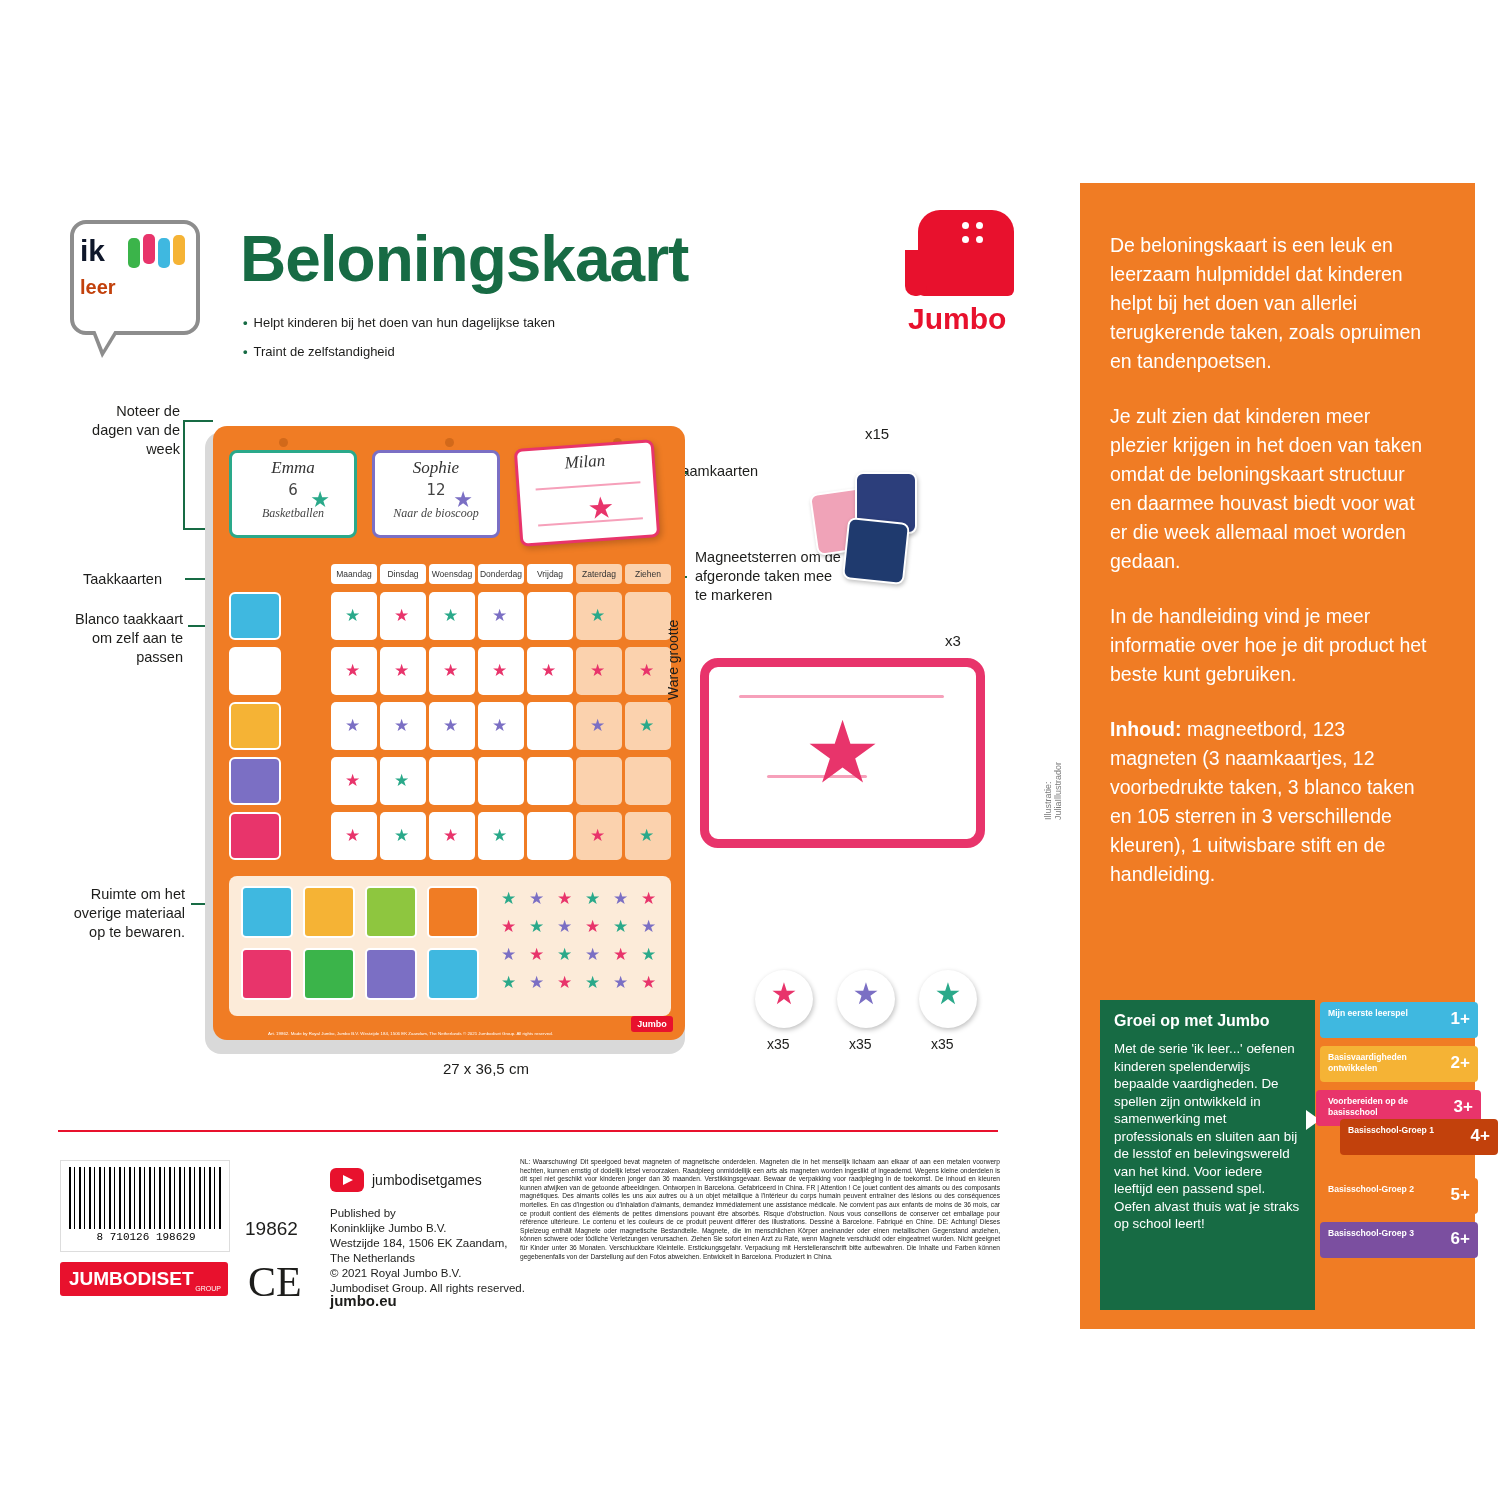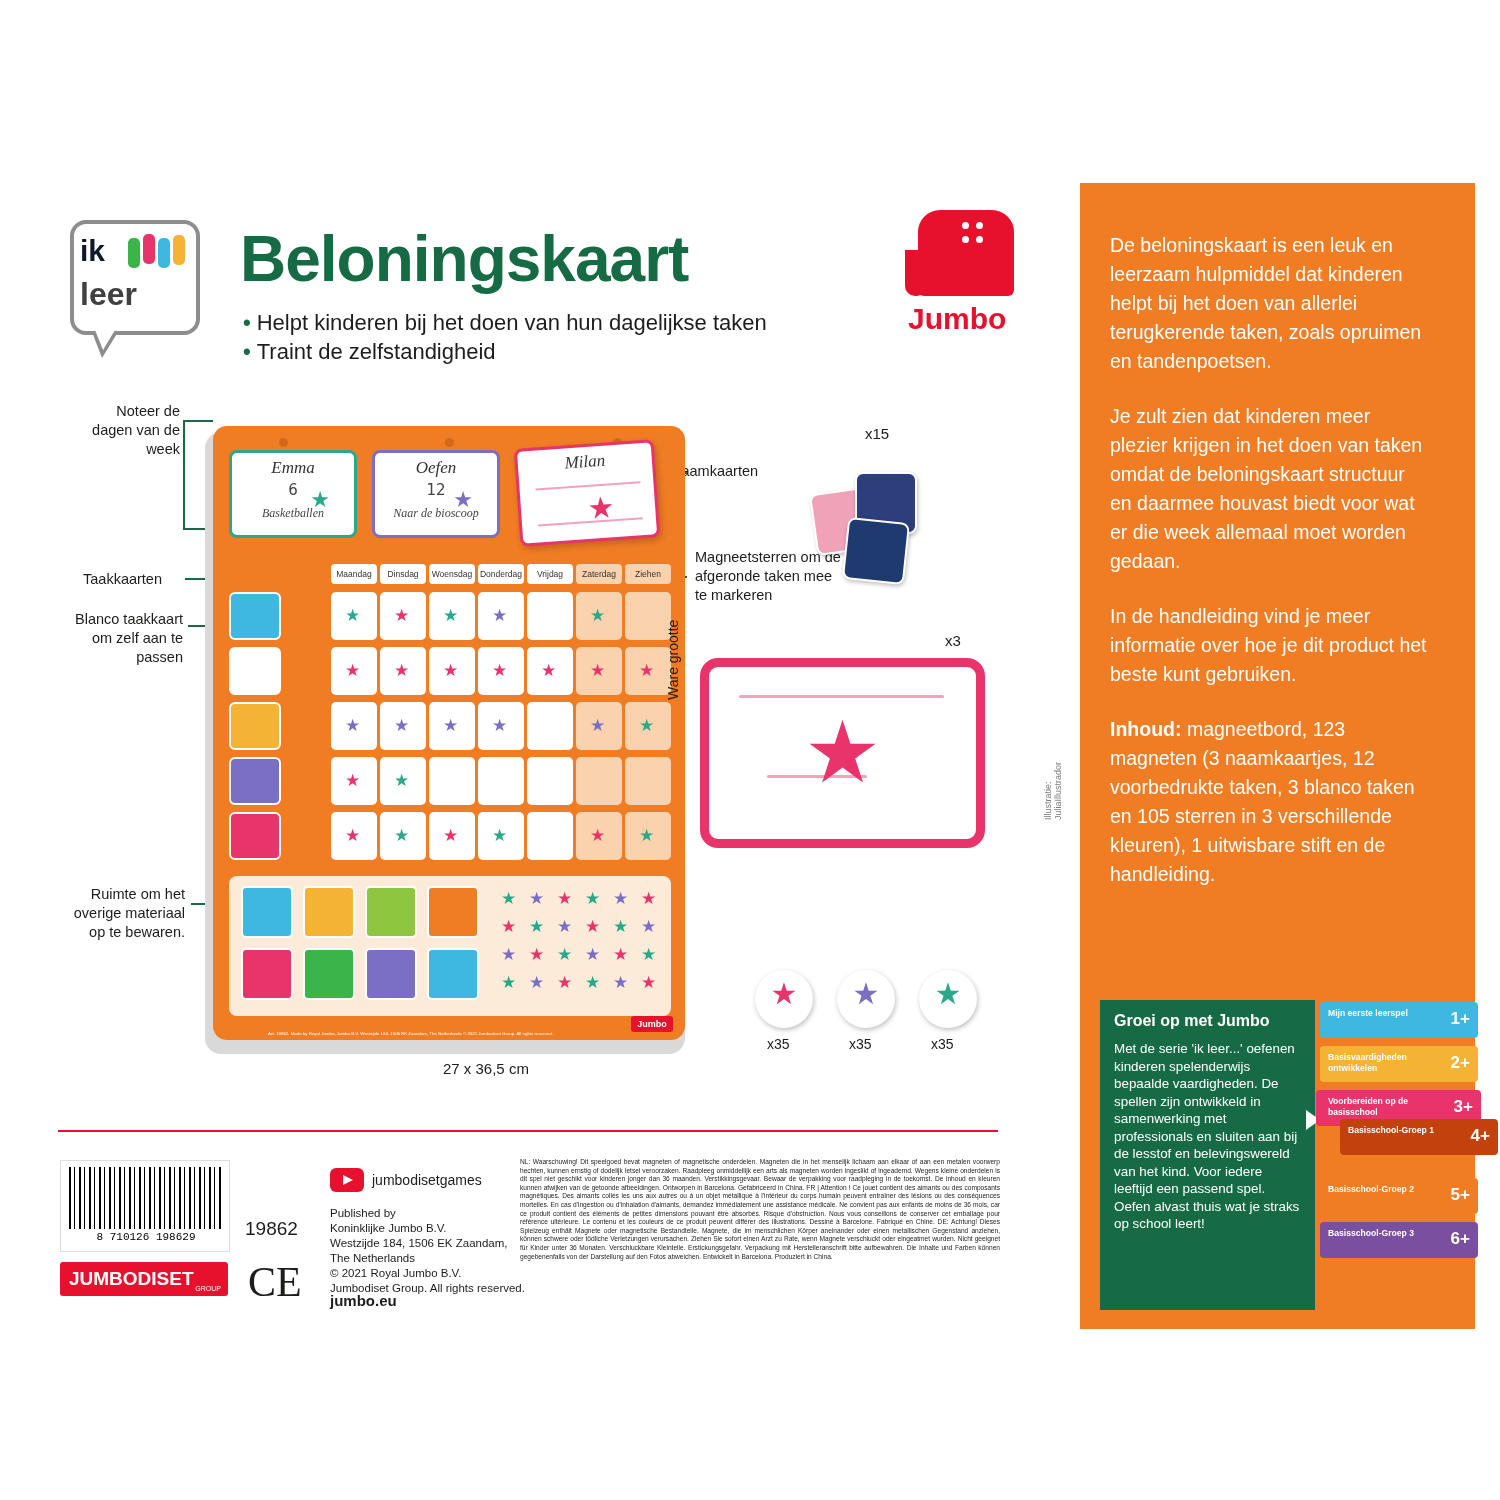--- a/index.html
+++ b/index.html
@@ -14,27 +14,27 @@
 
   
   .left{position:absolute;left:55px;top:180px;width:1000px;height:1140px;}
 
   
   .ikleer{position:absolute;left:15px;top:40px;width:135px;height:145px;}
   .ikleer .bub{position:absolute;left:0;top:0;width:130px;height:115px;border:4px solid #8d8d8d;border-radius:16px;background:#fff;box-sizing:border-box;}
   .ikleer .tail{position:absolute;left:22px;top:112px;width:0;height:0;border-left:10px solid transparent;border-right:16px solid transparent;border-top:26px solid #8d8d8d;}
   .ikleer .tail2{position:absolute;left:25px;top:110px;width:0;height:0;border-left:8px solid transparent;border-right:12px solid transparent;border-top:20px solid #fff;}
   .ikleer .ik{position:absolute;left:10px;top:14px;font-size:30px;font-weight:bold;color:#0f172a;font-family:"Liberation Sans",sans-serif;}
-  .ikleer .leer{position:absolute;left:10px;top:56px;font-size:32px;font-weight:bold;color:#404040;font-family:"Liberation Sans",sans-serif;}
+  .ikleer .leer{position:absolute;left:10px;top:56px;font-size:20px;font-weight:bold;color:#c2410c;font-family:"Liberation Sans",sans-serif;}
   .ikleer .kids{position:absolute;left:58px;top:12px;width:62px;height:40px;}
   .kid{position:absolute;width:12px;height:30px;border-radius:5px;}
 
   
   .title{position:absolute;left:185px;top:42px;font-size:64px;font-weight:bold;color:#176b44;font-family:"Liberation Sans",sans-serif;letter-spacing:-1px;}
-  .bullets{position:absolute;left:188px;top:128px;width:620px;color:#1d1d1b;font-size:22px;line-height:29px;font-family:"Liberation Sans",sans-serif;}
+  .bullets{position:absolute;left:188px;top:128px;width:620px;color:#1d1d1b;font-size:13px;line-height:29px;font-family:"Liberation Sans",sans-serif;}
   .bullets span.b{color:#176b44;font-weight:bold;margin-right:6px;}
 
   
   .jumbo{position:absolute;left:845px;top:30px;width:135px;height:130px;}
   .jumbo .eleph{position:absolute;left:18px;top:0;width:96px;height:86px;background:#e8112d;border-radius:22px 22px 6px 6px;}
   .jumbo .trunk{position:absolute;left:5px;top:40px;width:22px;height:46px;background:#e8112d;border-radius:0 0 10px 10px;}
   .jumbo .leg{position:absolute;bottom:0;width:20px;height:18px;background:#fff;}
   .jumbo .dots{position:absolute;left:62px;top:12px;width:26px;height:26px;}
   .jumbo .dot{position:absolute;width:7px;height:7px;border-radius:50%;background:#fff;}
   .jumbo .word{position:absolute;left:8px;top:92px;font-size:30px;font-weight:bold;color:#e8112d;font-family:"Liberation Sans",sans-serif;}
@@ -191,21 +191,21 @@
       <div class="hole" style="left:400px;"></div>
 
       <div class="namecards">
         <div class="namecard" style="left:0;">
           <div class="nm">Emma</div>
           <div class="num">6</div>
           <div class="st" style="color:#2aa98a;">★</div>
           <div class="task">Basketballen</div>
         </div>
         <div class="namecard purple" style="left:143px;">
-          <div class="nm">Oefen</div>
+          <div class="nm">Sophie</div>
           <div class="num">12</div>
           <div class="st" style="color:#7b6fc4;">★</div>
           <div class="task">Naar de bioscoop</div>
         </div>
         <div class="namecard tilt">
           <div class="nm">Milan</div>
           <div style="position:absolute;left:16px;top:38px;width:105px;height:2px;background:#f6a0ba;"></div>
           <div style="position:absolute;left:16px;top:74px;width:105px;height:2px;background:#f6a0ba;"></div>
           <div class="st" style="left:50px;top:44px;font-size:30px;color:#e8346b;">★</div>
         </div>

